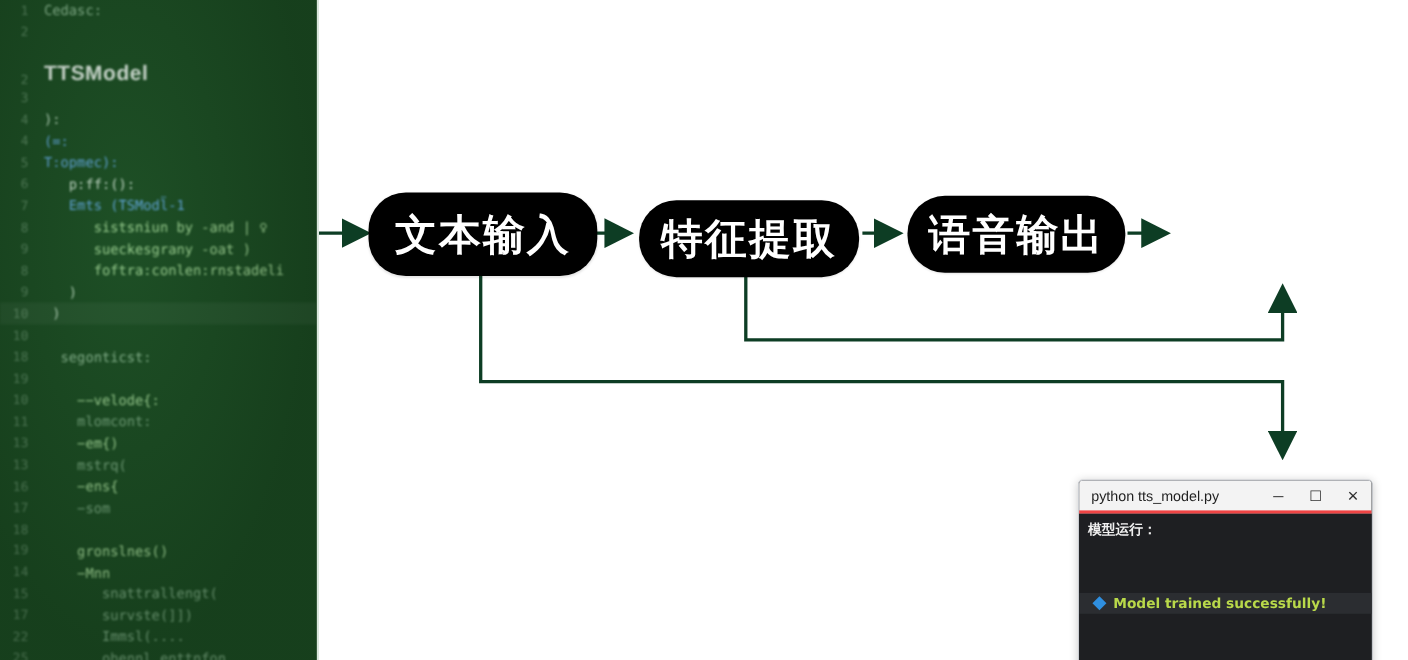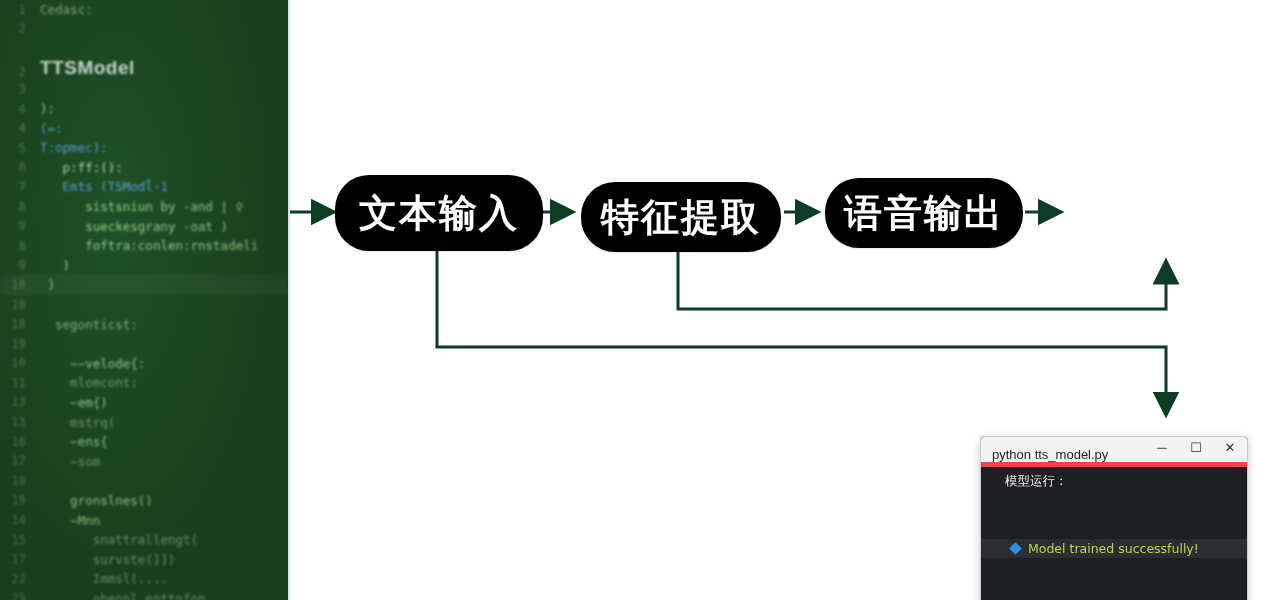--- a/index.html
+++ b/index.html
@@ -116,23 +116,23 @@
     background: #1e1f22;
     border: 1px solid #c9ccd1;
     border-radius: 4px 4px 0 0;
     box-shadow: 0 2px 9px rgba(0,0,0,0.22);
     overflow: hidden;
     box-sizing: border-box;
   }
   .term-title {
     height: 30px;
     background: #f3f3f3;
-    border-bottom: 5px solid #ef4444;
-    display: flex;
-    align-items: flex-end;
+    border-bottom: 3px solid #ef4444;
+    display: flex;
+    align-items: center;
     box-sizing: border-box;
   }
   .term-title-text {
     flex: 1;
     padding-left: 11px;
     font-size: 13px;
     color: #1f1f1f;
     font-family: "Liberation Sans", sans-serif;
     white-space: nowrap;
   }
@@ -146,27 +146,28 @@
     font-size: 13px;
     font-family: "Liberation Sans", sans-serif;
   }
   .term-body {
     padding: 4px 0 0 0;
     height: 139px;
     background: #1e1f22;
     box-sizing: border-box;
   }
   .term-row {
-    padding: 2px 24px;
+    padding: 2px 8px;
     font-family: "DejaVu Sans", sans-serif;
     font-size: 12.5px;
     white-space: nowrap;
     display: flex;
     align-items: center;
     gap: 8px;
+    font-weight: bold;
   }
   .term-row.head { color: #f0f0f0; }
   .term-row.success {
     background: #2b2d31;
     color: #b9d94a;
     margin-top: 47px;
   }
   .bullet-diamond {
     width: 9px; height: 9px;
     background: #2f8fe0;

